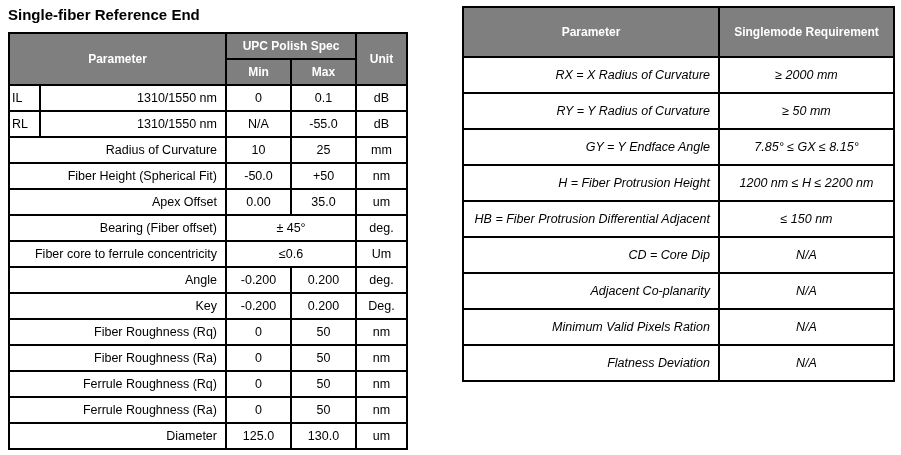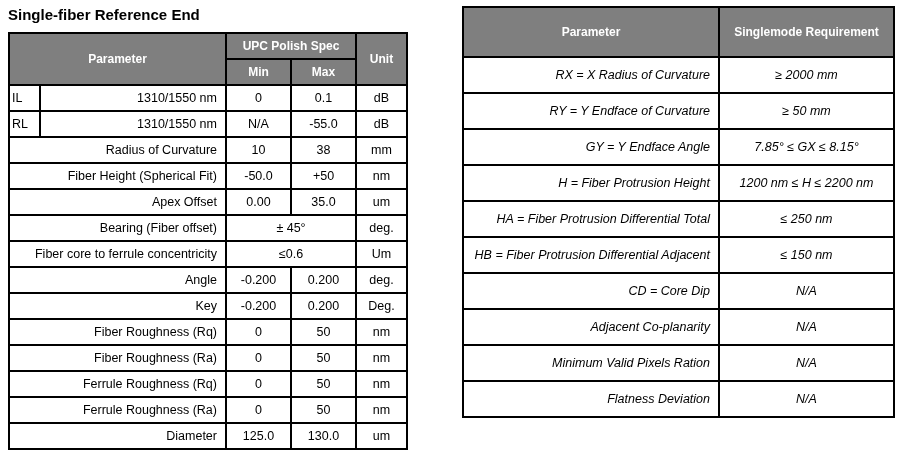--- a/index.html
+++ b/index.html
@@ -91,21 +91,21 @@
         <tr>
           <td class="code">RL</td>
           <td class="param">1310/1550 nm</td>
           <td class="center">N/A</td>
           <td class="center">-55.0</td>
           <td class="center">dB</td>
         </tr>
         <tr>
           <td class="param" colspan="2">Radius of Curvature</td>
           <td class="center">10</td>
-          <td class="center">38</td>
+          <td class="center">25</td>
           <td class="center">mm</td>
         </tr>
         <tr>
           <td class="param" colspan="2">Fiber Height (Spherical Fit)</td>
           <td class="center">-50.0</td>
           <td class="center">+50</td>
           <td class="center">nm</td>
         </tr>
         <tr>
           <td class="param" colspan="2">Apex Offset</td>
@@ -180,34 +180,30 @@
         <th>Parameter</th>
         <th>Singlemode Requirement</th>
       </tr>
     </thead>
     <tbody id="right-body">
         <tr>
           <td class="param">RX = X Radius of Curvature</td>
           <td class="center">≥ 2000 mm</td>
         </tr>
         <tr>
-          <td class="param">RY = Y Endface of Curvature</td>
+          <td class="param">RY = Y Radius of Curvature</td>
           <td class="center">≥ 50 mm</td>
         </tr>
         <tr>
           <td class="param">GY = Y Endface Angle</td>
           <td class="center">7.85° ≤ GX ≤ 8.15°</td>
         </tr>
         <tr>
           <td class="param">H = Fiber Protrusion Height</td>
           <td class="center">1200 nm  ≤ H ≤ 2200 nm</td>
-        </tr>
-        <tr>
-          <td class="param">HA = Fiber Protrusion Differential Total</td>
-          <td class="center">≤ 250 nm</td>
         </tr>
         <tr>
           <td class="param">HB = Fiber Protrusion Differential Adjacent</td>
           <td class="center">≤ 150 nm</td>
         </tr>
         <tr>
           <td class="param">CD = Core Dip</td>
           <td class="center">N/A</td>
         </tr>
         <tr>

